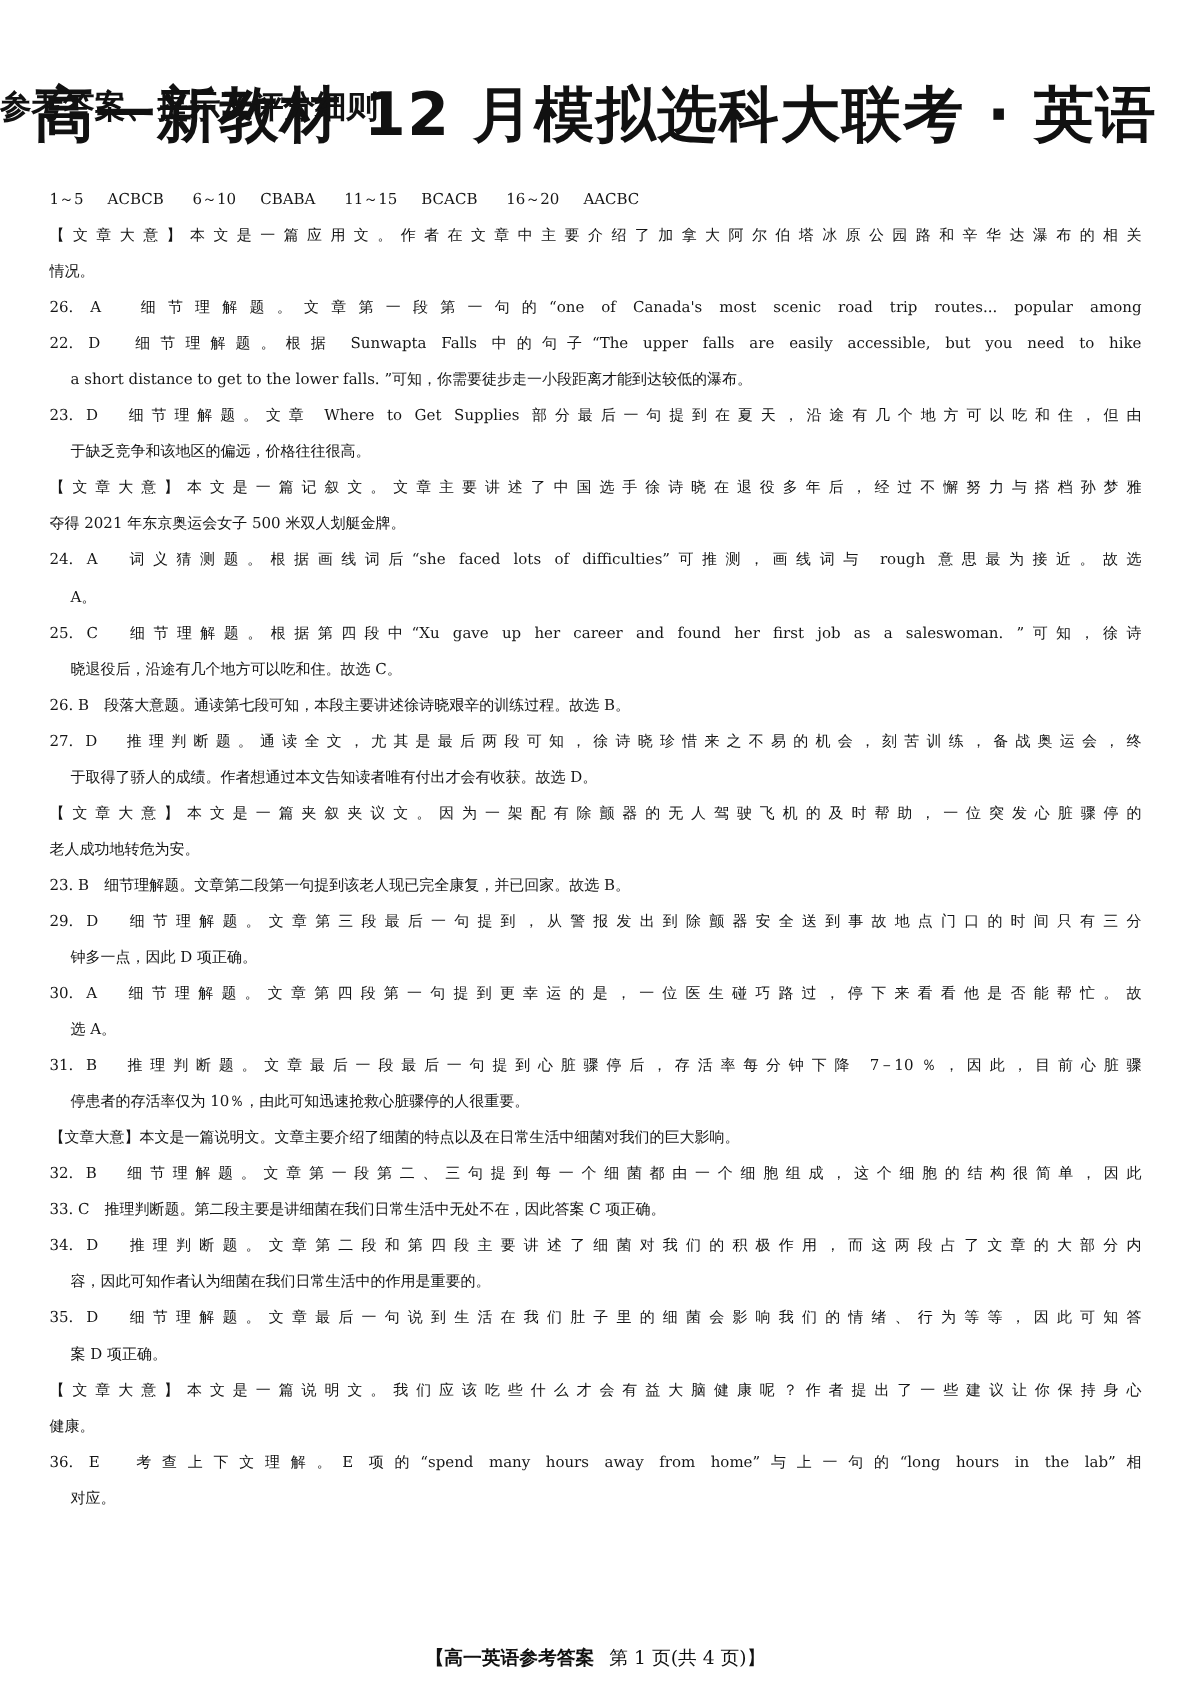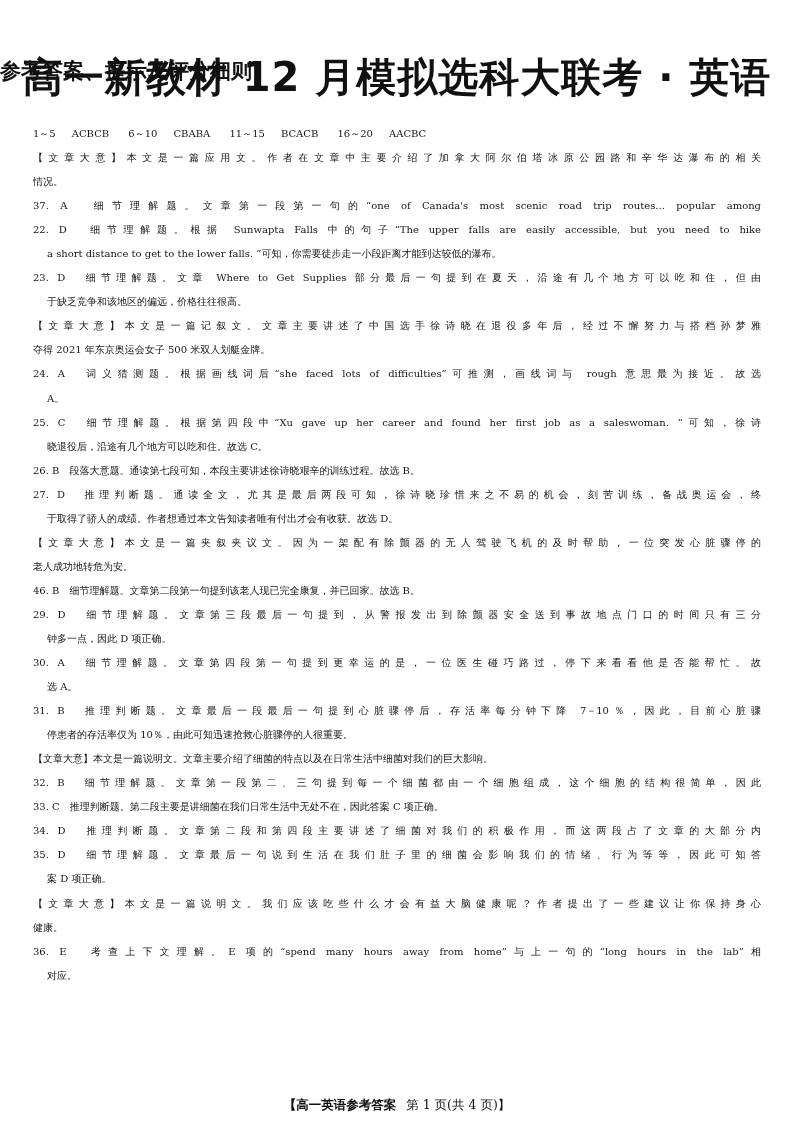--- a/index.html
+++ b/index.html
@@ -36,50 +36,51 @@
 <div class="content">
   <div class="line last answers">
     <span>1～5</span><span>ACBCB</span>
     <span>6～10</span><span>CBABA</span>
     <span>11～15</span><span>BCACB</span>
     <span>16～20</span><span>AACBC</span>
   </div>
 
   <div class="line">【文章大意】本文是一篇应用文。作者在文章中主要介绍了加拿大阿尔伯塔冰原公园路和辛华达瀑布的相关</div>
   <div class="line last">情况。</div>
-  <div class="line">37. A　细节理解题。文章第一段第一句的“one of Canada's most scenic road trip routes... popular among</div>
+  <div class="line">26. A　细节理解题。文章第一段第一句的“one of Canada's most scenic road trip routes... popular among</div>
   <div class="line">22. D　细节理解题。根据 Sunwapta Falls 中的句子“The upper falls are easily accessible, but you need to hike</div>
   <div class="line last indent">a short distance to get to the lower falls. ”可知，你需要徒步走一小段距离才能到达较低的瀑布。</div>
   <div class="line">23. D　细节理解题。文章 Where to Get Supplies 部分最后一句提到在夏天，沿途有几个地方可以吃和住，但由</div>
   <div class="line last indent">于缺乏竞争和该地区的偏远，价格往往很高。</div>
 
   <div class="line">【文章大意】本文是一篇记叙文。文章主要讲述了中国选手徐诗晓在退役多年后，经过不懈努力与搭档孙梦雅</div>
   <div class="line last">夺得 2021 年东京奥运会女子 500 米双人划艇金牌。</div>
   <div class="line">24. A　词义猜测题。根据画线词后“she faced lots of difficulties”可推测，画线词与 rough 意思最为接近。故选</div>
   <div class="line last indent">A。</div>
   <div class="line">25. C　细节理解题。根据第四段中“Xu gave up her career and found her first job as a saleswoman. ”可知，徐诗</div>
   <div class="line last indent">晓退役后，沿途有几个地方可以吃和住。故选 C。</div>
   <div class="line last">26. B　段落大意题。通读第七段可知，本段主要讲述徐诗晓艰辛的训练过程。故选 B。</div>
   <div class="line">27. D　推理判断题。通读全文，尤其是最后两段可知，徐诗晓珍惜来之不易的机会，刻苦训练，备战奥运会，终</div>
   <div class="line last indent">于取得了骄人的成绩。作者想通过本文告知读者唯有付出才会有收获。故选 D。</div>
 
   <div class="line">【文章大意】本文是一篇夹叙夹议文。因为一架配有除颤器的无人驾驶飞机的及时帮助，一位突发心脏骤停的</div>
   <div class="line last">老人成功地转危为安。</div>
-  <div class="line last">46. B　细节理解题。文章第二段第一句提到该老人现已完全康复，并已回家。故选 B。</div>
+  <div class="line last">23. B　细节理解题。文章第二段第一句提到该老人现已完全康复，并已回家。故选 B。</div>
   <div class="line">29. D　细节理解题。文章第三段最后一句提到，从警报发出到除颤器安全送到事故地点门口的时间只有三分</div>
   <div class="line last indent">钟多一点，因此 D 项正确。</div>
   <div class="line">30. A　细节理解题。文章第四段第一句提到更幸运的是，一位医生碰巧路过，停下来看看他是否能帮忙。故</div>
   <div class="line last indent">选 A。</div>
   <div class="line">31. B　推理判断题。文章最后一段最后一句提到心脏骤停后，存活率每分钟下降 7－10％，因此，目前心脏骤</div>
   <div class="line last indent">停患者的存活率仅为 10％，由此可知迅速抢救心脏骤停的人很重要。</div>
 
   <div class="line last">【文章大意】本文是一篇说明文。文章主要介绍了细菌的特点以及在日常生活中细菌对我们的巨大影响。</div>
   <div class="line">32. B　细节理解题。文章第一段第二、三句提到每一个细菌都由一个细胞组成，这个细胞的结构很简单，因此</div>
   <div class="line last">33. C　推理判断题。第二段主要是讲细菌在我们日常生活中无处不在，因此答案 C 项正确。</div>
   <div class="line">34. D　推理判断题。文章第二段和第四段主要讲述了细菌对我们的积极作用，而这两段占了文章的大部分内</div>
+  <div class="line last indent">容，因此可知作者认为细菌在我们日常生活中的作用是重要的。</div>
   <div class="line">35. D　细节理解题。文章最后一句说到生活在我们肚子里的细菌会影响我们的情绪、行为等等，因此可知答</div>
   <div class="line last indent">案 D 项正确。</div>
 
   <div class="line">【文章大意】本文是一篇说明文。我们应该吃些什么才会有益大脑健康呢？作者提出了一些建议让你保持身心</div>
   <div class="line last">健康。</div>
   <div class="line">36. E　考查上下文理解。E 项的“spend many hours away from home”与上一句的“long hours in the lab”相</div>
   <div class="line last indent">对应。</div>
 </div>
 
 <div class="footer">

